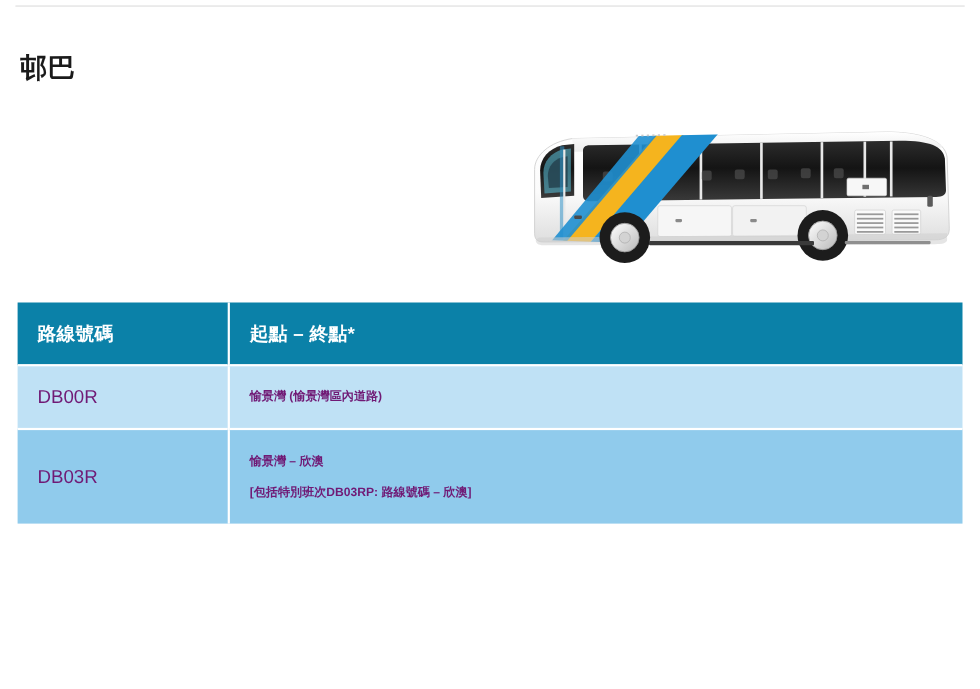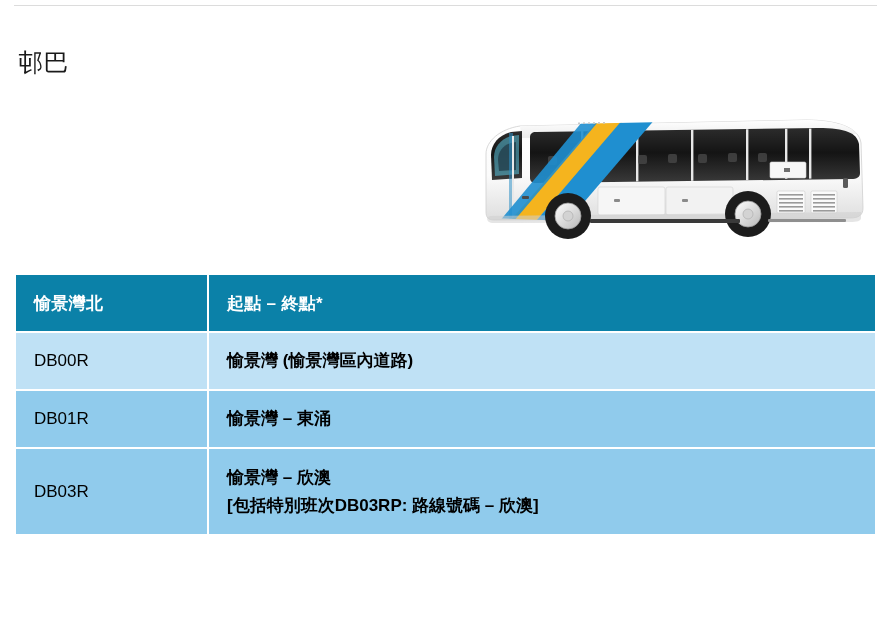--- a/index.html
+++ b/index.html
@@ -21,21 +21,21 @@
     width: 863px;
     height: 1px;
     background: #dcdcdc;
   }
   .page-title {
     position: absolute;
     left: 18px;
     top: 28px;
     font-size: 25px;
     line-height: 34px;
-    font-weight: 400;
+    font-weight: 700;
     color: #1a1a1a;
     letter-spacing: 0.5px;
     white-space: nowrap;
   }
 
   
   .bus-figure {
     position: absolute;
     left: 478px;
     top: 100px;
@@ -72,31 +72,31 @@
   .route-table thead th:last-child { border-right: none; }
 
   .route-table tbody tr.row-odd  td { background: #bfe1f5; }
   .route-table tbody tr.row-even td { background: #90cbec; }
 
   .route-table tbody td {
     padding: 0 0 0 18px;
     vertical-align: middle;
     border-top: 2px solid #ffffff;
     border-right: 2px solid #ffffff;
-    color: #000000;
+    color: #701a75;
   }
   .route-table tbody td:last-child { border-right: none; }
 
   .route-table td.code-cell {
     font-size: 17px;
     font-weight: 500;
     white-space: nowrap;
   }
   .route-table td.dest-cell {
-    font-size: 17px;
+    font-size: 11px;
     font-weight: bold;
     line-height: 28px;
   }
   .route-table tr.h-single td { height: 56px; }
   .route-table tr.h-double td { height: 85px; }
   .dest-line { display: block; white-space: nowrap; }
 </style>
 </head>
 <body>
 
@@ -229,35 +229,29 @@
   </svg>
 </div>
 
 <table class="route-table">
   <colgroup>
       <col class="c1">
       <col class="c2">
     </colgroup>
   <thead>
     <tr>
-      <th>愉景灣北</th>
+      <th>路線號碼</th>
       <th>起點 – 終點*</th>
     </tr>
   </thead>
   <tbody>
     <tr class="row-odd h-single">
       <td class="code-cell">DB00R</td>
       <td class="dest-cell">
         <span class="dest-line">愉景灣 (愉景灣區內道路)</span>
-      </td>
-    </tr>
-    <tr class="row-even h-single">
-      <td class="code-cell">DB01R</td>
-      <td class="dest-cell">
-        <span class="dest-line">愉景灣 – 東涌</span>
       </td>
     </tr>
     <tr class="row-even h-double">
       <td class="code-cell">DB03R</td>
       <td class="dest-cell">
         <span class="dest-line">愉景灣 – 欣澳</span>
         <span class="dest-line">[包括特別班次DB03RP: 路線號碼 – 欣澳]</span>
       </td>
     </tr>
   </tbody>

